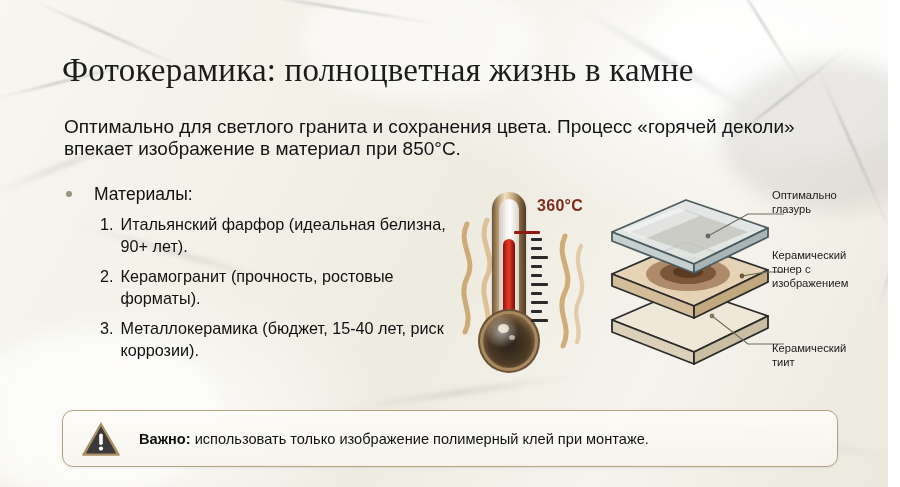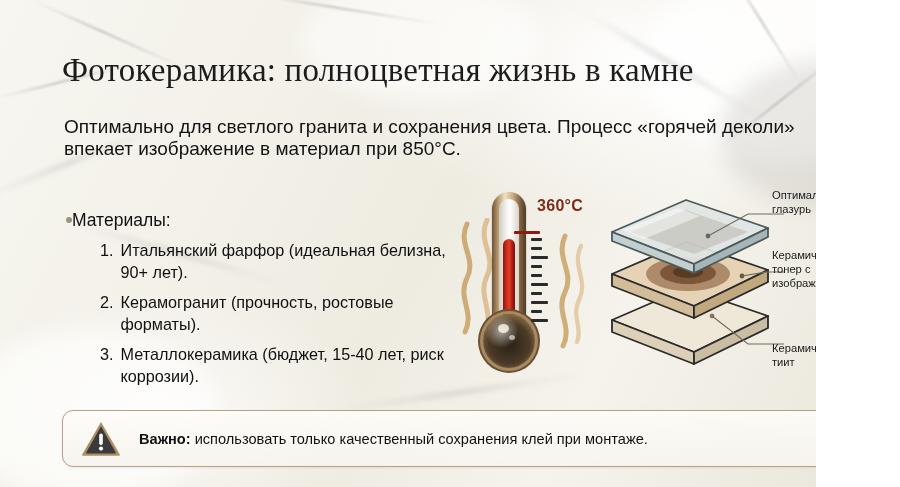--- a/index.html
+++ b/index.html
@@ -10,21 +10,21 @@
   body {
     width: 900px;
     height: 487px;
     overflow: hidden;
     font-family: "Liberation Sans", sans-serif;
   }
 
   
   #canvas {
     position: relative;
-    width: 816px;
+    width: 888px;
     height: 487px;
     background-color: #f4f2ea;
     overflow: hidden;
   }
   .marble-base {
     position: absolute;
     inset: 0;
     background:
       radial-gradient(ellipse 420px 230px at 78% 12%, rgba(255,255,255,0.95) 0%, rgba(255,255,255,0) 70%),
       radial-gradient(ellipse 300px 180px at 20% 85%, rgba(255,255,255,0.7) 0%, rgba(255,255,255,0) 70%),
@@ -74,22 +74,21 @@
   
   #materials-block {
     position: absolute;
     left: 66px;
     top: 184px;
     width: 390px;
   }
   .bullet-row {
     display: flex;
     align-items: baseline;
-    gap: 0;
-    margin-top: 26px;
+    gap: 22px;
   }
   .bullet-dot {
     width: 6px;
     height: 6px;
     border-radius: 50%;
     background: #9a9382;
     flex: 0 0 auto;
     position: relative;
     top: -3px;
   }
@@ -413,17 +412,17 @@
   <div id="warning">
     <div id="warn-icon">
       <svg width="40" height="37" viewBox="0 0 40 37">
         <path d="M20 2 L38.5 34 Q39.6 35.8 37.4 35.8 L2.6 35.8 Q0.4 35.8 1.5 34 Z" fill="#a98f63" stroke="#8e7games" stroke-width="0"></path>
         <path d="M20 6.2 L34.6 32.2 Q35.3 33.4 33.9 33.4 L6.1 33.4 Q4.7 33.4 5.4 32.2 Z" fill="#3a3a3c"></path>
         <rect x="18.2" y="13.5" width="3.6" height="11.5" rx="1.8" fill="#ffffff"></rect>
         <circle cx="20" cy="28.6" r="2.1" fill="#ffffff"></circle>
       </svg>
     </div>
     <div id="warn-text">
-      <b>Важно:</b><span> использовать только качественный сохранения клей при монтаже.</span>
+      <b>Важно:</b><span> использовать только изображение полимерный клей при монтаже.</span>
     </div>
   </div>
 
 </div>
 
 </body></html>

